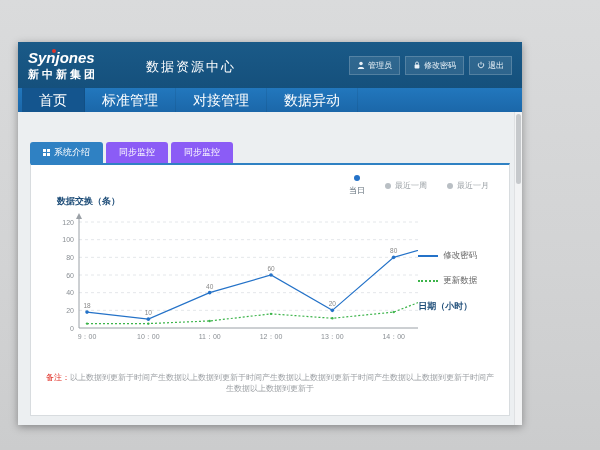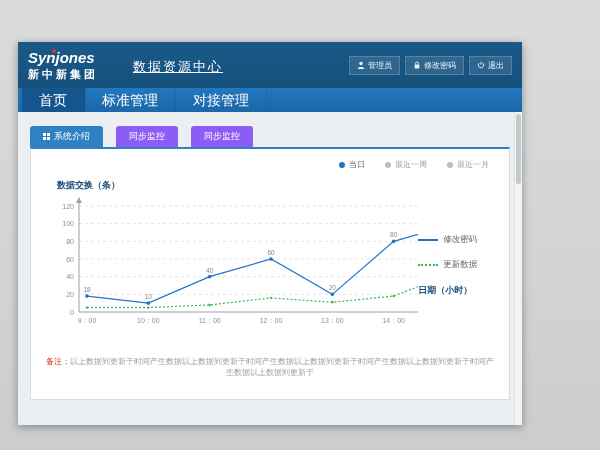--- a/index.html
+++ b/index.html
@@ -10,55 +10,55 @@
   .window { position:absolute; left:18px; top:42px; width:504px; height:383px;
     background:#fff; box-shadow:0 2px 8px rgba(0,0,0,.35); overflow:hidden; }
 
   
   .hdr { height:46px; background:linear-gradient(180deg,#1a5a88 0%,#15507c 100%);
     display:flex; align-items:center; color:#fff; padding:0 10px; position:relative; }
   .logo { width:104px; position:relative; line-height:1.1; }
   .logo-en { font-style:italic; font-weight:bold; font-size:15px; letter-spacing:0; position:relative; }
   .logo-dot { position:absolute; left:24px; top:-1px; width:4px; height:4px; border-radius:50%; background:#e0342b; }
   .logo-cn { font-size:11px; font-weight:bold; letter-spacing:3px; margin-top:1px; }
-  .app-title { font-size:13px; letter-spacing:2px; margin-left:1px; margin-top:4px;text-decoration:underline; }
+  .app-title { font-size:13px; letter-spacing:2px; margin-left:14px; margin-top:4px; }
   .hdr-actions { margin-left:auto; display:flex; align-items:center; font-size:8px; }
   .hdr-btn { display:flex; align-items:center; gap:3px; padding:3px 7px;
     background:rgba(255,255,255,.10); border:1px solid rgba(255,255,255,.18);
     border-radius:0; margin-left:5px; cursor:pointer; color:#eaf2f8; }
   .hdr-btn svg { display:block; }
 
   
   .nav { height:24px; background:linear-gradient(180deg,#2277bd 0%,#1b67a9 100%); display:flex; padding-left:4px; }
   .nav-item { padding:0 17px; line-height:24px; color:#fff; font-size:14px; cursor:pointer;
     border-right:1px solid rgba(0,0,0,.07); }
   .nav-item.active { background:#14558e; }
 
   
   .content { position:absolute; top:70px; left:0; right:0; bottom:0;
     background:#eceff1; padding:12px 12px 0 12px; }
   .scrollbar { position:absolute; right:0; top:0; bottom:0; width:8px;
     background:#f2f3f4; border-left:1px solid #dfe1e3; }
   .scroll-thumb { margin:2px 1px; height:70px; background:#c6c9cc; border-radius:3px; }
 
-  .tabs { display:flex; gap:13px; height:21px; margin-top:2px; }
+  .tabs { display:flex; gap:3px; height:21px; margin-top:18px; }
   .tab { padding:0 13px; line-height:21px; font-size:9px; color:#fff;
     border-radius:3px 3px 0 0; cursor:pointer; display:flex; align-items:center; gap:4px; }
   .tab.active { background:#2f81c3; }
   .tab.inactive { background:#8b5cf6; }
   .tab svg { display:block; }
 
   .panel { background:#fff; border:1px solid #d8dcdf; border-top:2px solid #2f81c3;
     height:253px; position:relative; padding:8px 12px; }
 
   .time-legend { position:absolute; top:10px; right:20px; display:flex; gap:20px;
     font-size:8px; color:#9aa0a5; align-items:center; }
   .tl-item { display:flex; align-items:center; gap:4px; cursor:pointer; }
   .tl-dot { width:6px; height:6px; border-radius:50%; background:#bbb; }
-  .tl-item.active { color:#5c6a76; }
+  .tl-item.active { color:#5c6a76;flex-direction:column; }
 
   .y-title { margin:22px 0 2px 14px; font-size:9px; font-weight:bold; color:#1f4e79; }
   .chart-row { display:flex; margin-left:6px; }
   .legend-col { width:92px; padding-top:40px; font-size:8.5px; color:#666; }
   .lg-item { display:flex; align-items:center; gap:5px; margin-bottom:13px; }
   .line-sample { width:20px; border-top:2px solid #999; }
   .x-title { font-size:9px; font-weight:bold; color:#1f4e79; }
 
   .remark { text-align:center; font-size:8px; color:#9a9ea2; margin-top:22px; }
   .remark .rk-prefix { color:#e02a20; }
@@ -105,20 +105,21 @@
           </span>
           <span>退出</span>
         </div>
       </div>
     </div>
 
     <div class="nav">
       <div class="nav-item active">首页</div>
       <div class="nav-item">标准管理</div>
       <div class="nav-item">对接管理</div>
+      <div class="nav-item">数据异动</div>
     </div>
 
     <div class="content">
       <div class="tabs">
         <div class="tab active">
           <span>
             <svg width="7" height="7" viewBox="0 0 8 8">
                 <rect x="0" y="0" width="3.4" height="3.4" fill="#fff"></rect>
                 <rect x="4.6" y="0" width="3.4" height="3.4" fill="#fff"></rect>
                 <rect x="0" y="4.6" width="3.4" height="3.4" fill="#fff"></rect>

